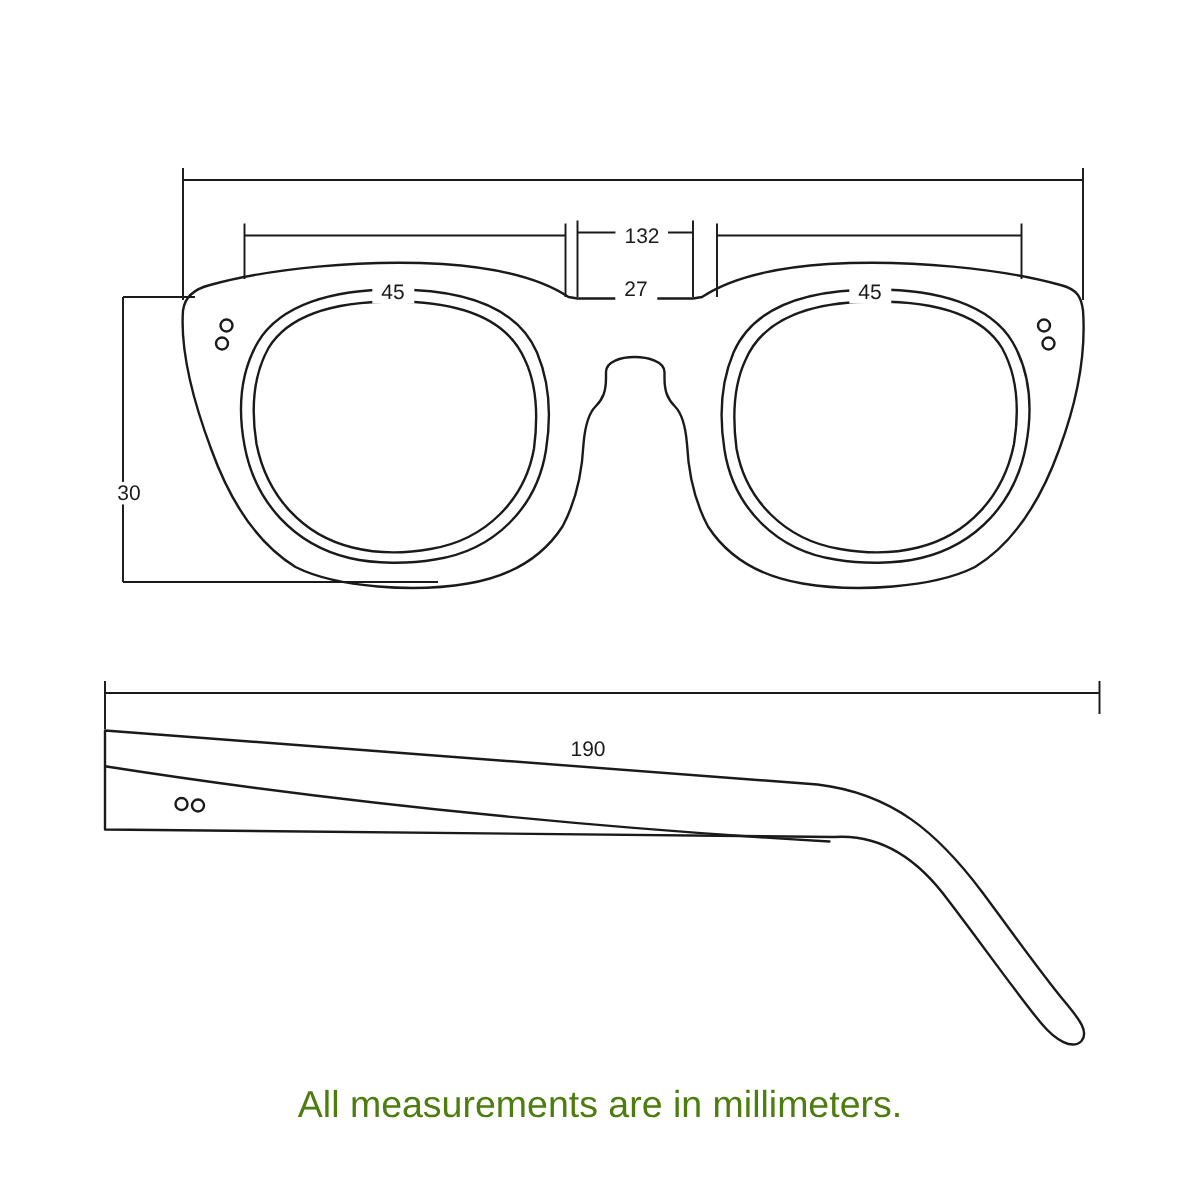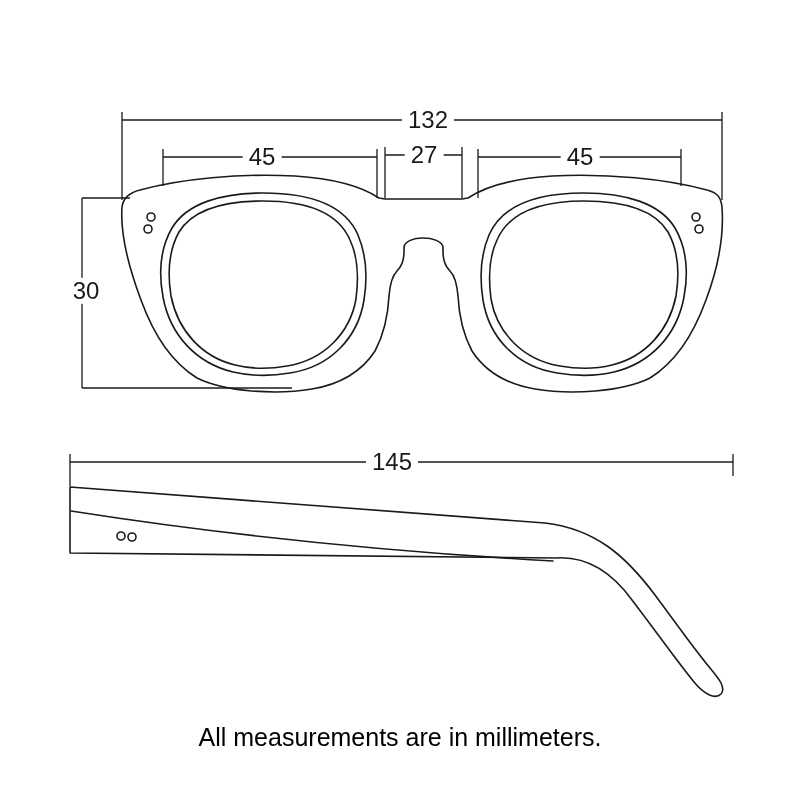--- a/index.html
+++ b/index.html
@@ -19,32 +19,33 @@
   .sheet svg {
     position: absolute;
     left: 0;
     top: 0;
   }
   .dim-label {
     position: absolute;
     transform: translate(-50%, -50%);
     background: #ffffff;
     padding: 0 6px;
-    font-size: 24px;
+    font-size: 14px;
     line-height: 1.1;
     color: #1a1a1a;
     white-space: nowrap;
+    margin-top: 38px;
   }
   .caption {
     position: absolute;
     left: 400px;
     top: 737px;
     transform: translate(-50%, -50%);
     font-size: 25px;
-    color: #000000;
+    color: #4d7c0f;
     white-space: nowrap;
   }
   .obj {
     fill: none;
     stroke: #1a1a1a;
     stroke-width: 1.6;
     stroke-linejoin: round;
     stroke-linecap: round;
   }
   .dim {
@@ -191,17 +192,17 @@
   <div class="dim-label" style="left:428px; top:120px;">132</div>
 
   <div class="dim-label" style="left:262px; top:157px;">45</div>
 
   <div class="dim-label" style="left:424px; top:155px;">27</div>
 
   <div class="dim-label" style="left:580px; top:157px;">45</div>
 
   <div class="dim-label" style="left:86px; top:291px;">30</div>
 
-  <div class="dim-label" style="left:392px; top:462px;">145</div>
+  <div class="dim-label" style="left:392px; top:462px;">190</div>
 
   <div class="caption">All measurements are in millimeters.</div>
 
 </div>
 
 </body></html>

